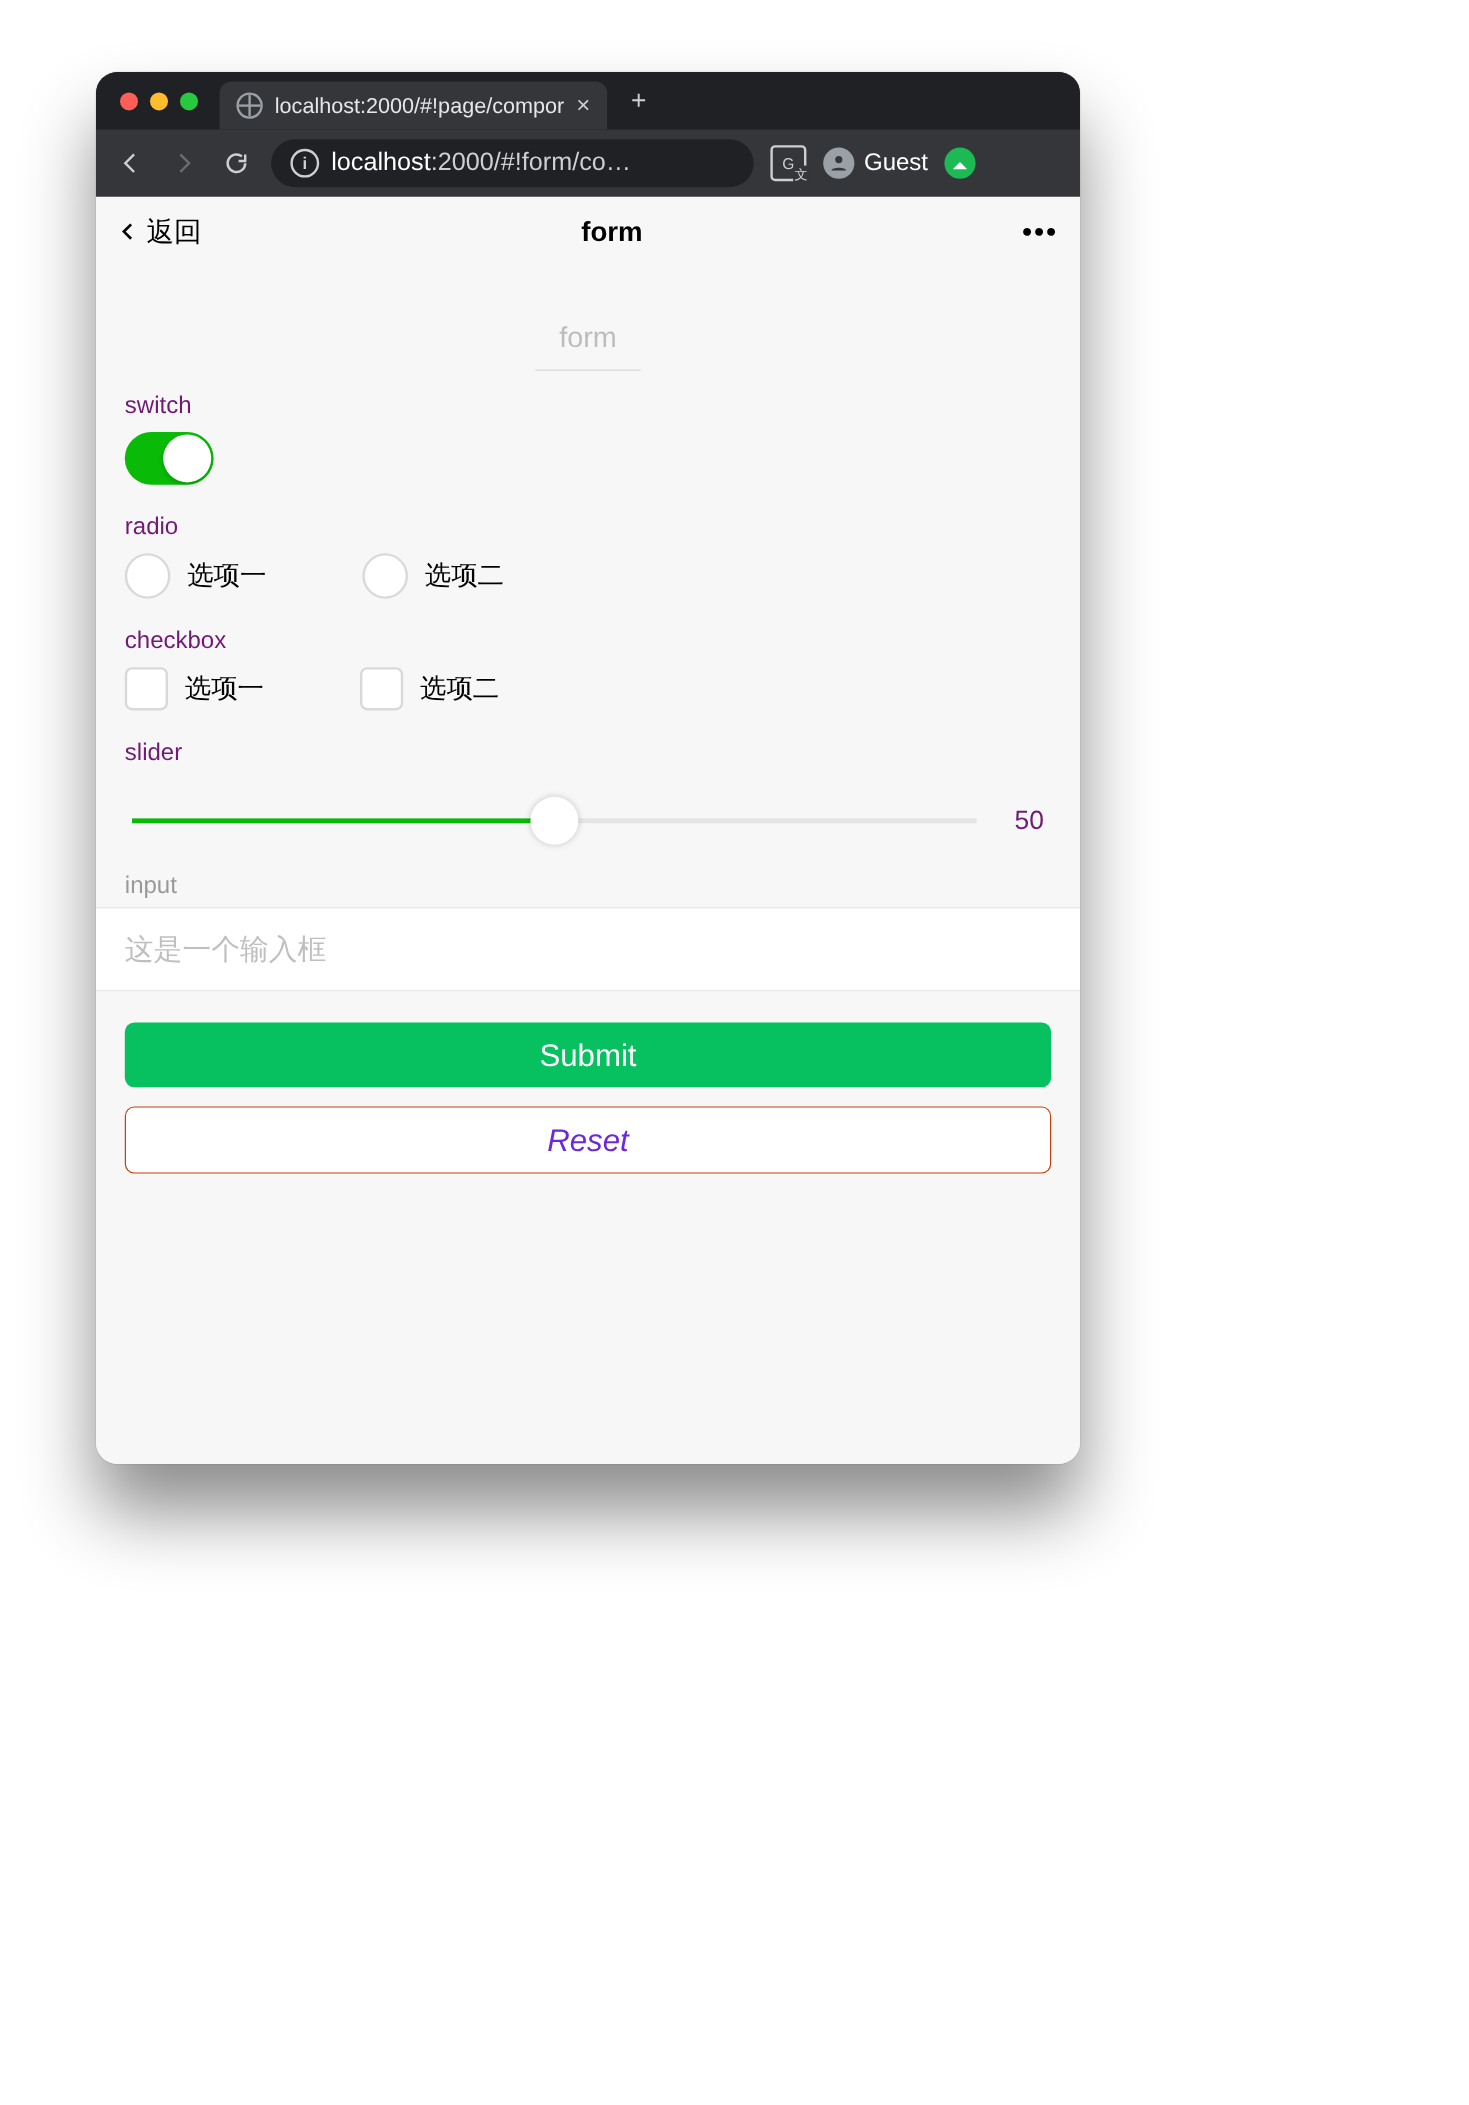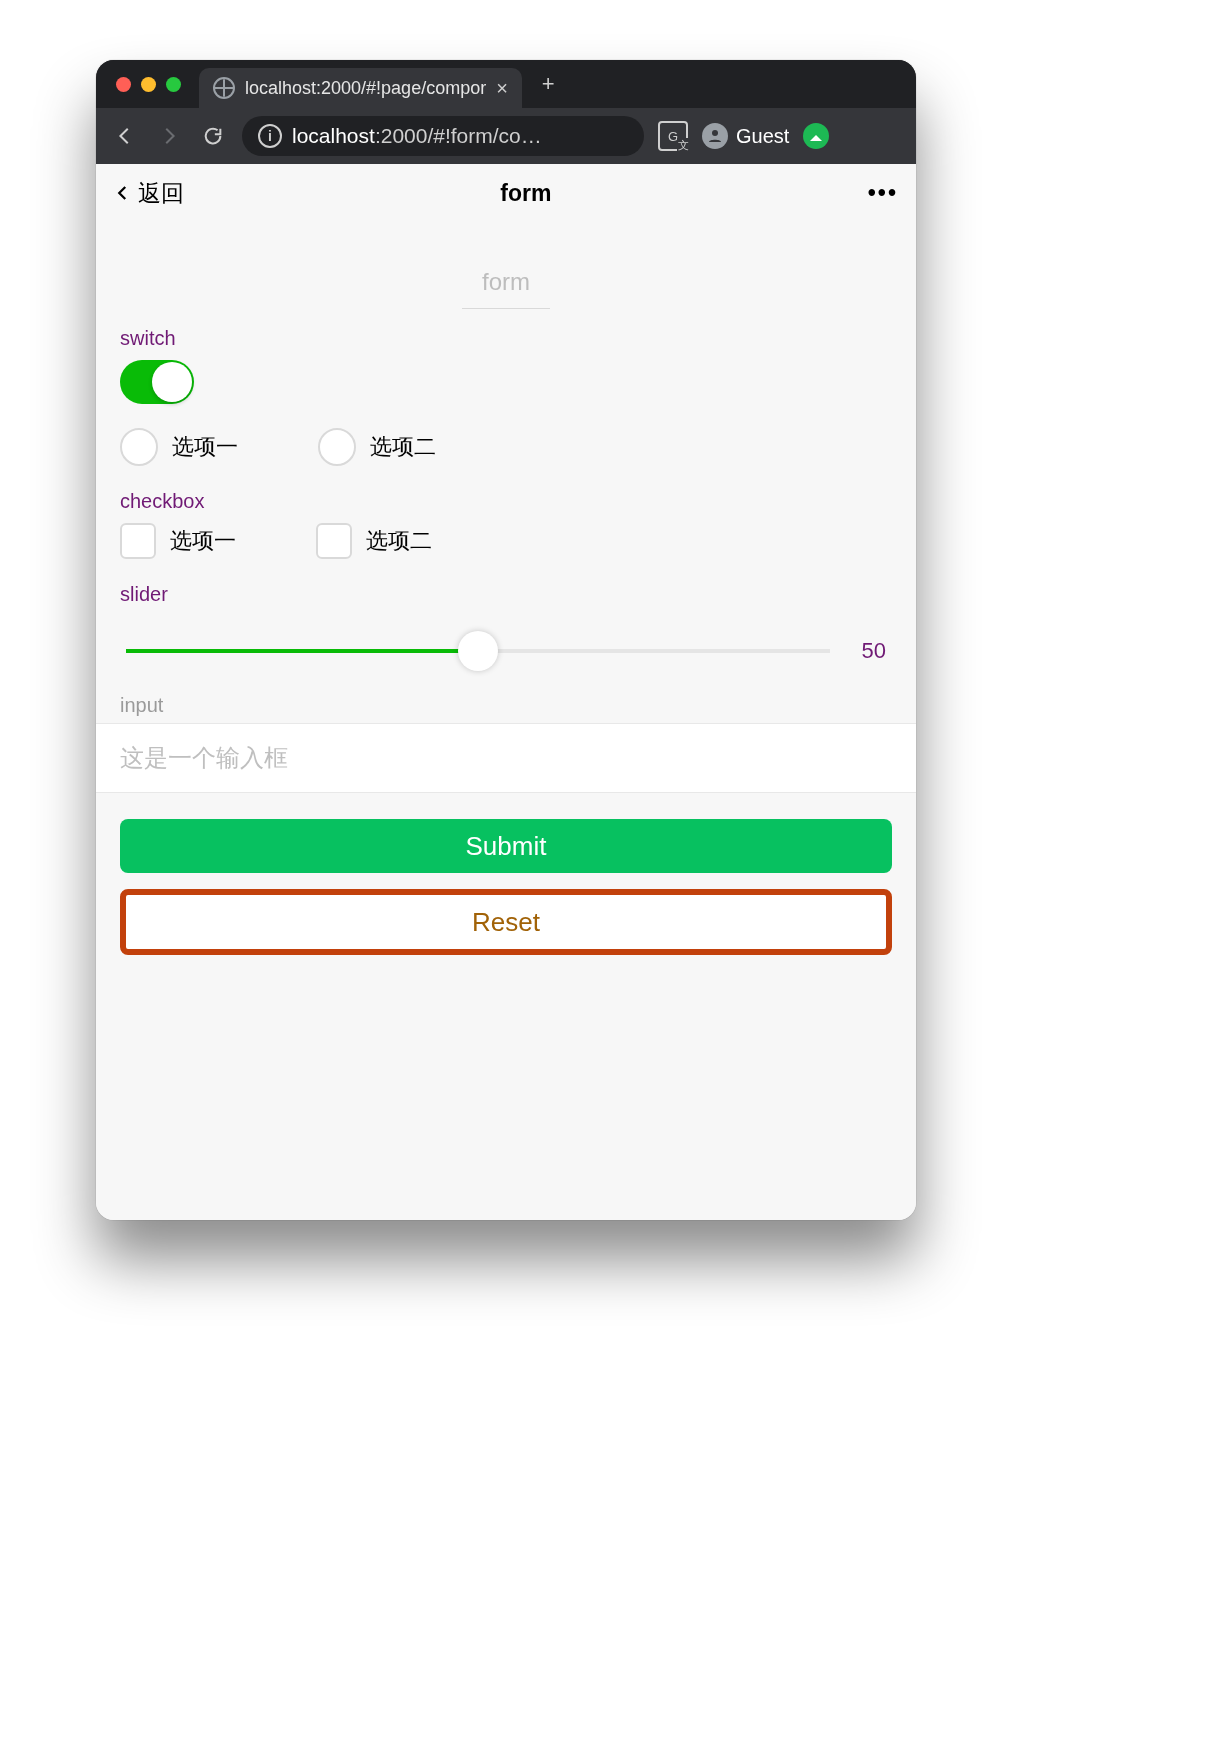--- a/index.html
+++ b/index.html
@@ -7,21 +7,21 @@
     padding: 0;
     width: 1224px;
     height: 1754px;
     background: #fff;
     font-family: -apple-system, BlinkMacSystemFont, "Helvetica Neue", Arial, sans-serif;
     -webkit-font-smoothing: antialiased;
   }
   
   .frame {
     position: absolute;
-    left: 96px;
+    left: 80px;
     top: 60px;
     width: 820px;
     height: 1160px;
     border-radius: 18px;
     box-shadow: 0 40px 60px rgba(0,0,0,.45), 0 0 0 1px rgba(0,0,0,.05);
     overflow: hidden;
     background: #f7f7f7;
   }
 
   
@@ -267,21 +267,21 @@
   }
 
   
   .btn-area { padding: 26px 24px 0; }
   .btn {
     display:flex; align-items:center; justify-content:center;
     height:54px; border-radius:8px;
     font-size:26px; margin-bottom:16px;
   }
   .btn.primary { background:#07c160; color:#fff; }
-  .btn.default { background:#fff; color:#a16207; border:6px solid #c2410c; }
+  .btn.default { background:#fff; color:#6d28d9; border:1px solid #c2410c;font-style:italic; }
 </style>
 </head>
 <body>
 
 <div class="frame">
 
   <div class="chrome">
     <div class="tab-row">
       <div class="traffic">
         <div class="dot red"></div>
@@ -348,20 +348,21 @@
     </div>
 
     <div class="section">
       <div class="section-title">switch</div>
       <div class="switch">
         <div class="knob"></div>
       </div>
     </div>
 
     <div class="section">
+      <div class="section-title">radio</div>
       <div class="opt-row">
         <label class="opt">
           <span class="radio-circle"></span>
           <span>选项一</span>
         </label>
         <label class="opt">
           <span class="radio-circle"></span>
           <span>选项二</span>
         </label>
       </div>

